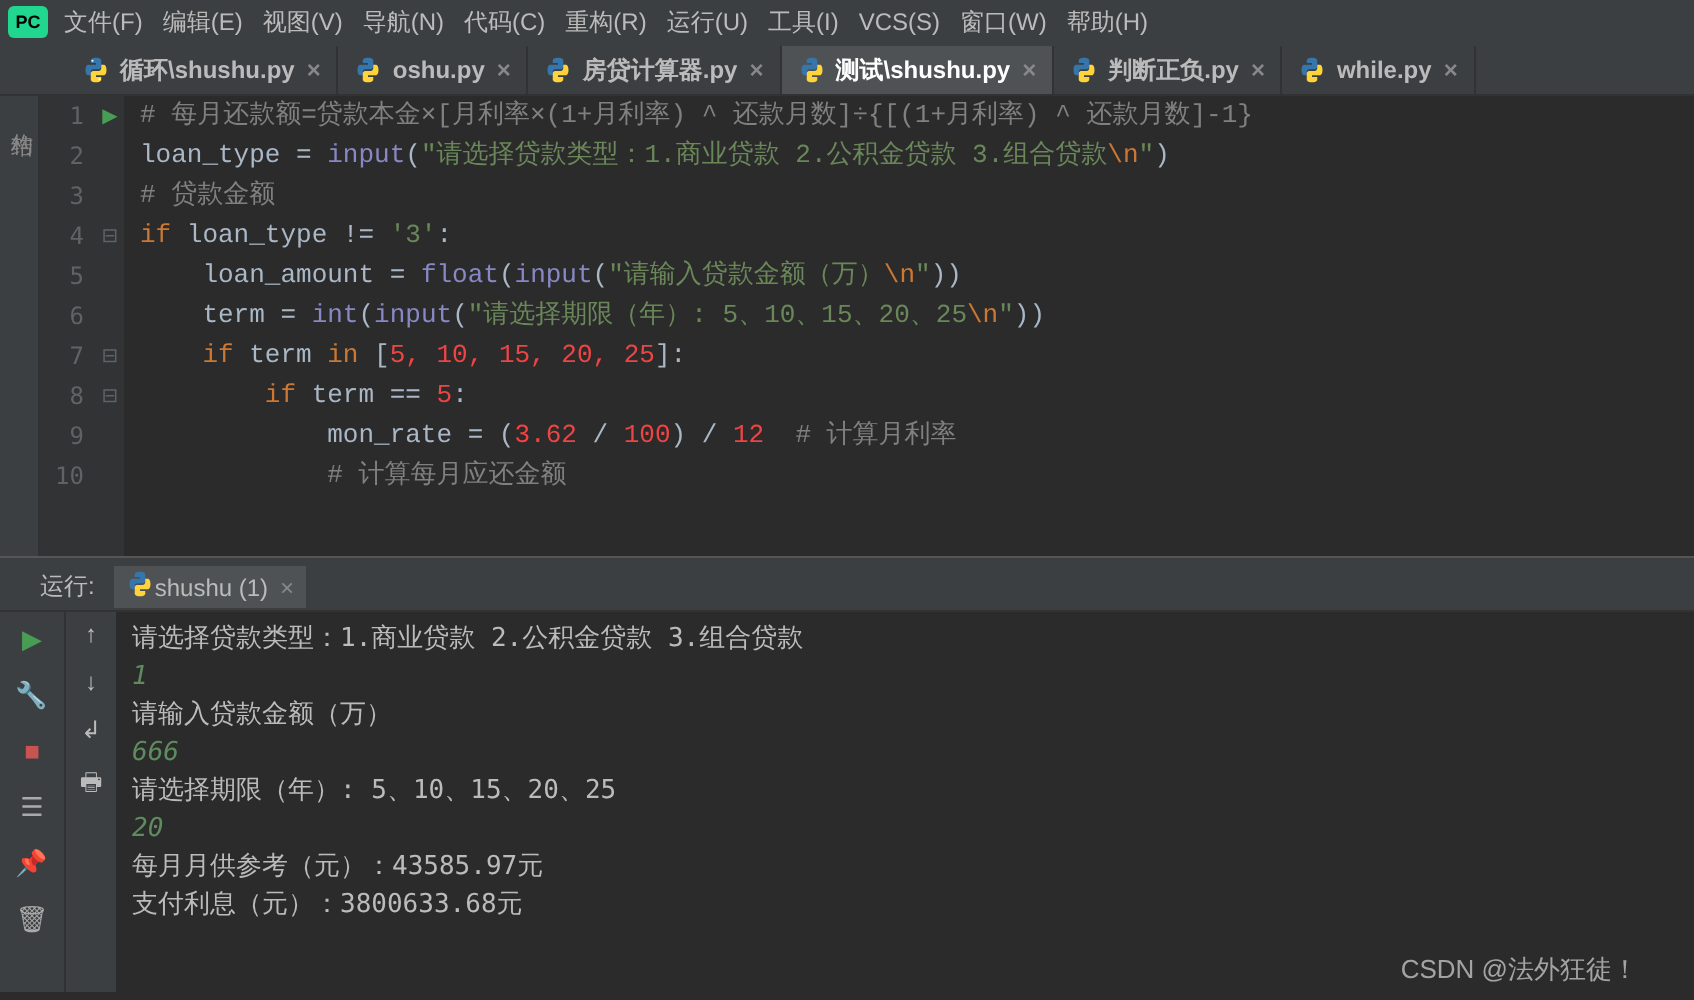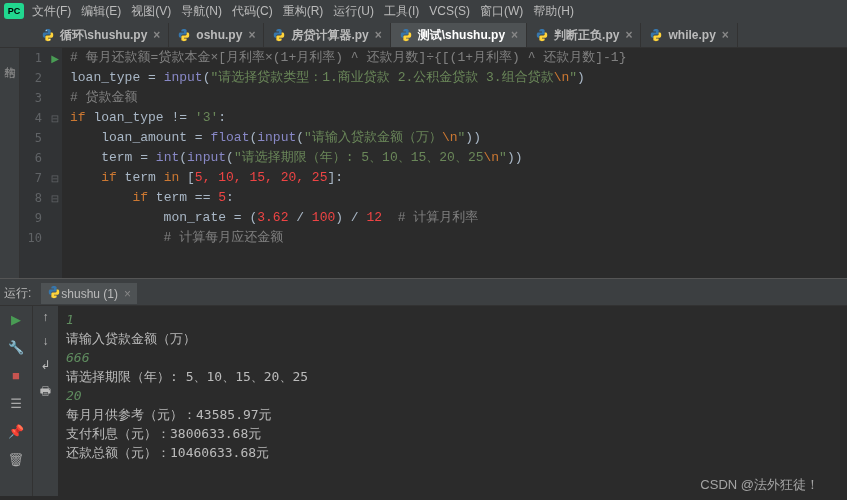--- a/index.html
+++ b/index.html
@@ -24,21 +24,21 @@
   .run-g { width:14px; color:#499c54; font-size:10px; text-align:center; }
   .code { flex:1; background:#2b2b2b; font-family:Consolas,"Courier New",monospace; font-size:13px; line-height:20px; padding-left:8px; white-space:pre; overflow:hidden; }
   .c-cm { color:#808080;text-align:center; }
   .c-kw { color:#cc7832; }
   .c-id { color:#a9b7c6; }
   .c-fn { color:#8888c6; }
   .c-str { color:#6a8759; }
   .c-esc { color:#cc7832; }
   .c-num { color:#ef4444; }
   .splitter { height:4px; background:#3c3f41; border-top:1px solid #555; }
-  .tool-header { height:24px; background:#3c3f41; display:flex; align-items:center; padding-left:4px; color:#bbb; font-size:12px; border-bottom:1px solid #323232; }
+  .tool-header { height:24px; background:#3c3f41; display:flex; align-items:center; padding-left:20px; color:#bbb; font-size:12px; border-bottom:1px solid #323232; }
   .tool-header .lbl { margin-right:10px; }
   .tool-tab { display:flex; align-items:center; padding:2px 6px; background:#4e5254; }
   .tool-tab .close { margin-left:6px; color:#888; }
   .run-panel { display:flex; height:190px; }
   .run-tools { width:32px; background:#3c3f41; display:flex; flex-direction:column; align-items:center; padding-top:4px; gap:10px; }
   .run-tools .t { width:18px; height:18px; color:#aaa; font-size:13px; display:flex; align-items:center; justify-content:center; cursor:pointer; }
   .run-tools2 { width:26px; background:#3c3f41; display:flex; flex-direction:column; align-items:center; padding-top:4px; gap:10px; border-left:1px solid #323232; }
   .console { flex:1; background:#2b2b2b; font-family:Consolas,"Microsoft YaHei",monospace; font-size:13px; line-height:19px; padding:4px 8px; color:#bbb; overflow:hidden; }
   .console .u-in { color:#5f8c5f; font-style:italic; }
   .watermark { position:absolute; bottom:6px; right:28px; color:#ccc; font-size:13px; opacity:.75; }
@@ -200,24 +200,24 @@
     <div class="t">📌</div>
     <div class="t">🗑</div>
   </div>
   <div class="run-tools2">
     <div class="t">↑</div>
     <div class="t">↓</div>
     <div class="t">↲</div>
     <div class="t">🖶</div>
   </div>
   <div class="console">
+<div>请选择贷款类型：1.商业贷款 2.公积金贷款 3.组合贷款</div>
 <div class="u-in">1</div>
 <div>请输入贷款金额（万）</div>
 <div class="u-in">666</div>
 <div>请选择期限（年）: 5、10、15、20、25</div>
 <div class="u-in">20</div>
 <div>每月月供参考（元）：43585.97元</div>
 <div>支付利息（元）：3800633.68元</div>
-<div>还款总额（元）：10460633.68元</div>
   </div>
 </div>
 
 <div class="watermark">CSDN @法外狂徒！</div>
 
 </body></html>

